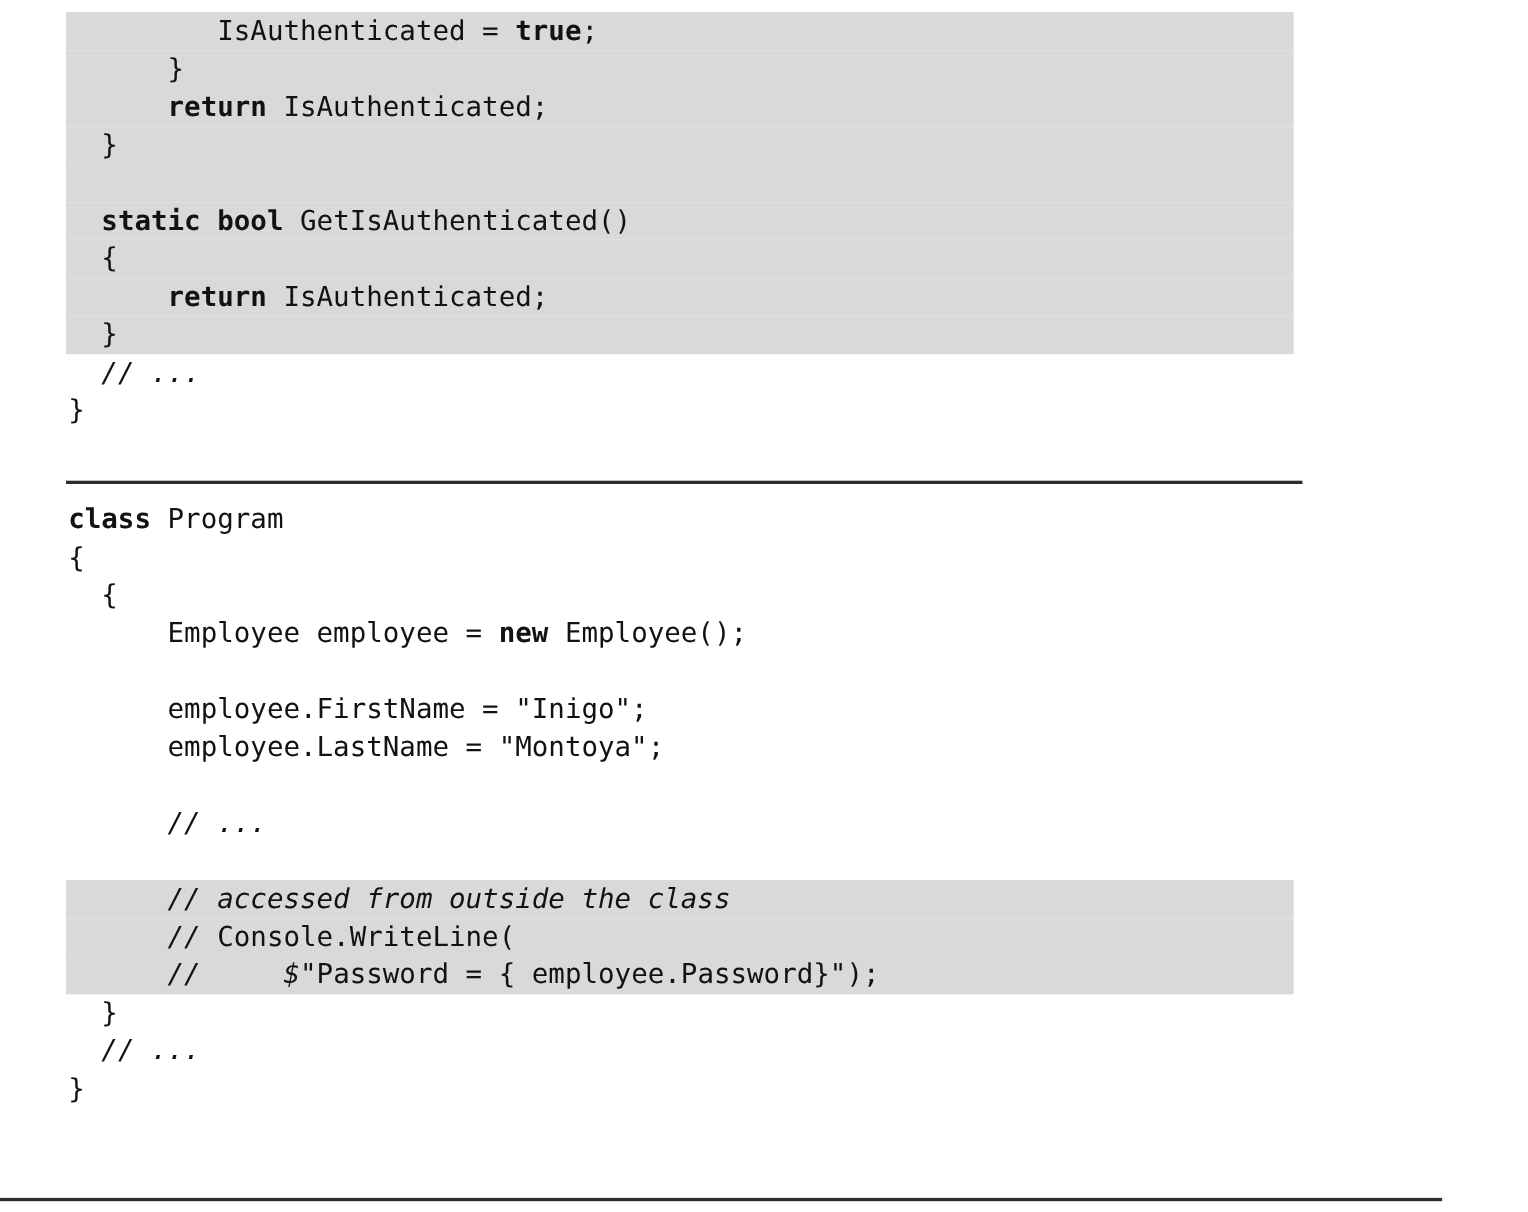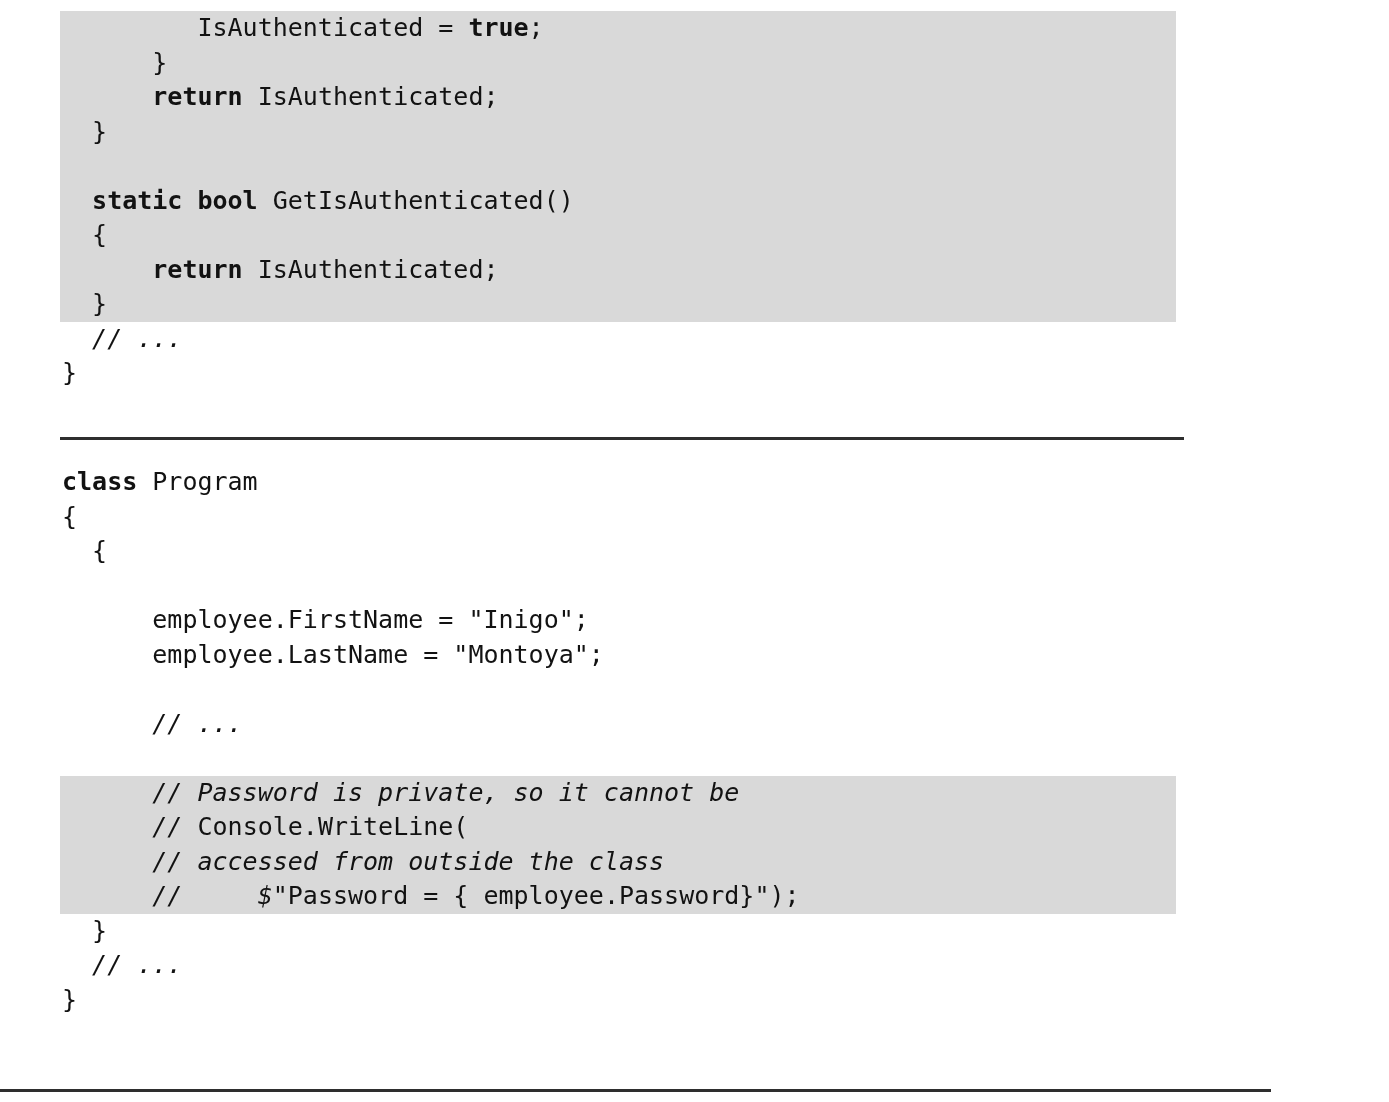--- a/index.html
+++ b/index.html
@@ -8,30 +8,31 @@
     background: #ffffff;
   }
   .page {
     position: relative;
     width: 1271px;
     height: 1102px;
     background: #ffffff;
     overflow: hidden;
     font-family: "DejaVu Sans Mono", "Liberation Mono", monospace;
     color: #121212;
+    padding-left: 40px;
   }
   .code-listing {
     position: absolute;
     left: 60px;
     width: 1116px;
     font-size: 25px;
     line-height: 34.5px;
   }
   .listing-1 { top: 11px; }
-  .listing-2 { top: 465px; }
+  .listing-2 { top: 455px; }
   .code-line {
     white-space: pre;
     min-height: 34.5px;
     padding-left: 2px;
   }
   .code-line.hl {
     background: #d9d9d9;
   }
   .seg-n { font-weight: normal; font-style: normal; }
   .seg-b { font-weight: bold;   font-style: normal; }
@@ -70,29 +71,29 @@
       <div class="code-line"><span class="seg-n">  </span><span class="seg-i">// ...</span></div>
       <div class="code-line"><span class="seg-n">}</span></div>
     </div>
 
   <div class="listing-divider"></div>
 
   <div class="code-listing listing-2">
       <div class="code-line"><span class="seg-b">class</span><span class="seg-n"> Program</span></div>
       <div class="code-line"><span class="seg-n">{</span></div>
       <div class="code-line"><span class="seg-n">  {</span></div>
+      <div class="code-line"><span class="seg-n">      Employee employee = </span><span class="seg-b">new</span><span class="seg-n"> Employee();</span></div>
       <div class="code-line"> </div>
       <div class="code-line"><span class="seg-n">      employee.FirstName = "Inigo";</span></div>
       <div class="code-line"><span class="seg-n">      employee.LastName = "Montoya";</span></div>
       <div class="code-line"> </div>
       <div class="code-line"><span class="seg-n">      </span><span class="seg-i">// ...</span></div>
       <div class="code-line"> </div>
-      <div class="code-line hl"><span class="seg-n">      </span><span class="seg-i">// Password is private, so it cannot be</span></div>
+      <div class="code-line hl"><span class="seg-n">      </span><span class="seg-i">// accessed from outside the class</span></div>
       <div class="code-line hl"><span class="seg-n">      </span><span class="seg-i">//</span><span class="seg-n"> Console.WriteLine(</span></div>
-      <div class="code-line hl"><span class="seg-n">      </span><span class="seg-i">// accessed from outside the class</span></div>
       <div class="code-line hl"><span class="seg-n">      </span><span class="seg-i">//</span><span class="seg-n">     </span><span class="seg-i">$</span><span class="seg-n">"Password = { employee.Password}");</span></div>
       <div class="code-line"><span class="seg-n">  }</span></div>
       <div class="code-line"><span class="seg-n">  </span><span class="seg-i">// ...</span></div>
       <div class="code-line"><span class="seg-n">}</span></div>
     </div>
 
   <div class="page-bottom-rule"></div>
 </div>
 
 </body></html>

